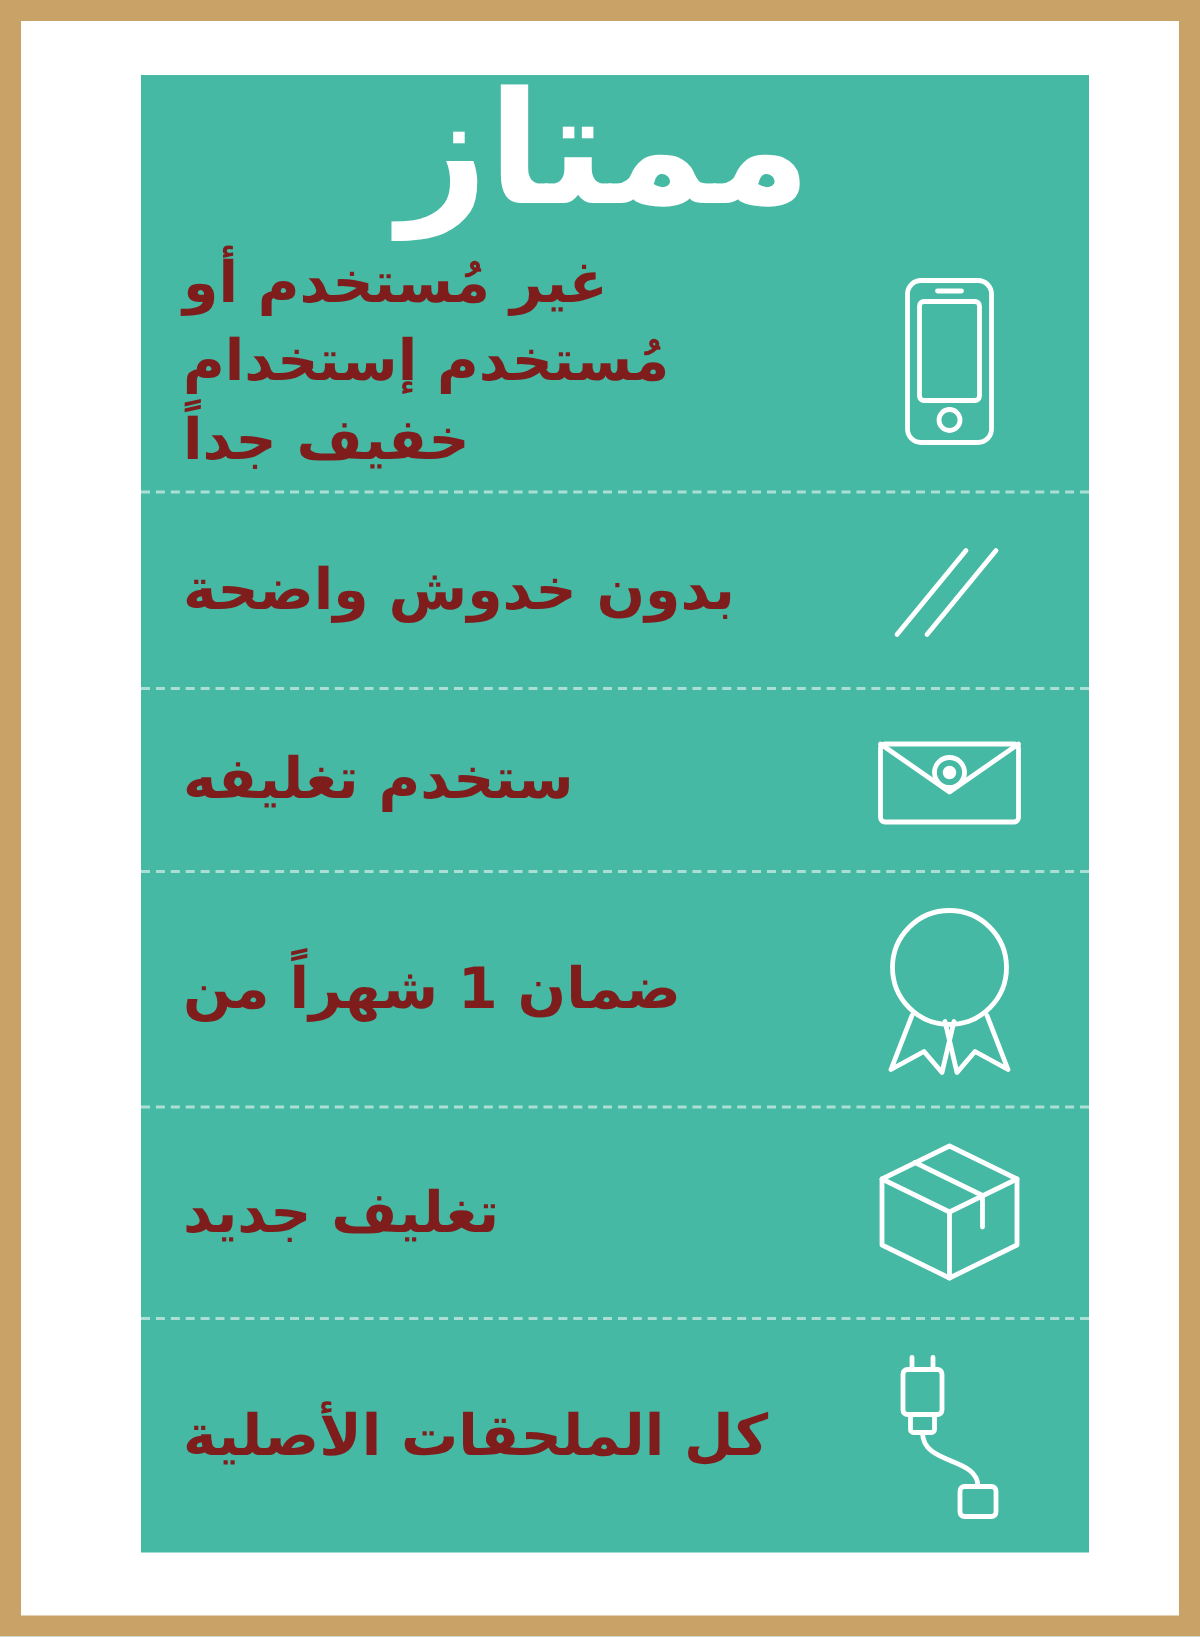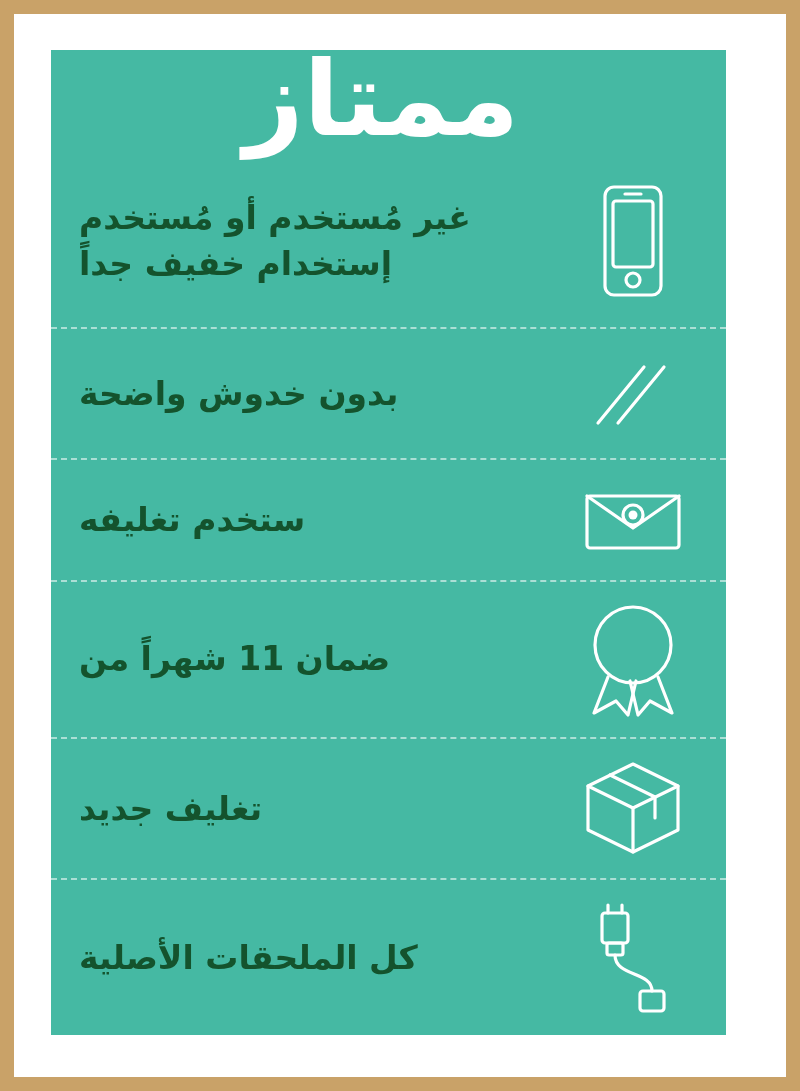--- a/index.html
+++ b/index.html
@@ -16,21 +16,21 @@
     width: 800px;
     height: 1091px;
     background: #c9a268;
     padding: 14px;
   }
 
   .poster-inner-white {
     width: 100%;
     height: 100%;
     background: #ffffff;
-    padding: 36px 60px 42px 37px;
+    padding: 36px 60px 42px 80px;
   }
 
   .card {
     position: relative;
     width: 100%;
     height: 100%;
     background: #45b9a3;
     overflow: hidden;
   }
 
@@ -72,22 +72,22 @@
 
   .row-r1 { flex: 1.62; }
   .row-r2 { flex: 1.20; align-items: center; }
   .row-r3 { flex: 1.12; }
   .row-r4 { flex: 1.45; }
   .row-r5 { flex: 1.45; }
   .row-r6 { flex: 1.30; }
 
   .row-text {
     flex: 1;
-    color: #14532d;
-    font-size: 33px;
+    color: #7f1d1d;
+    font-size: 38px;
     font-weight: bold;
     line-height: 1.38;
     text-align: left;
     padding-left: 18px;
     padding-right: 6px;
     direction: rtl;
     white-space: pre-line;
   }
 
   .row-icon {
@@ -151,21 +151,21 @@
         </div>
 
         <div class="row row-r4">
           <div class="row-icon">
             <svg width="122" height="124" viewBox="0 0 122 124" aria-hidden="true">
               <circle class="ico" cx="61" cy="48" r="38"></circle>
               <polyline class="ico" points="36,80 22,116 44,104 56,118 64,84"></polyline>
               <polyline class="ico" points="86,80 100,116 78,104 66,118 58,84"></polyline>
             </svg>
           </div>
-          <div class="row-text">ضمان 11 شهراً من</div>
+          <div class="row-text">ضمان 1 شهراً من</div>
         </div>
 
         <div class="row row-r6">
           <div class="row-icon">
             <svg width="118" height="108" viewBox="0 0 118 108" aria-hidden="true">
               <polygon class="ico" points="59,10 104,32 59,54 14,32"></polygon>
               <polyline class="ico" points="14,32 14,76 59,98 104,76 104,32"></polyline>
               <line class="ico" x1="59" y1="54" x2="59" y2="98"></line>
               <polyline class="ico" points="36,21 81,43 81,64"></polyline>
             </svg>

